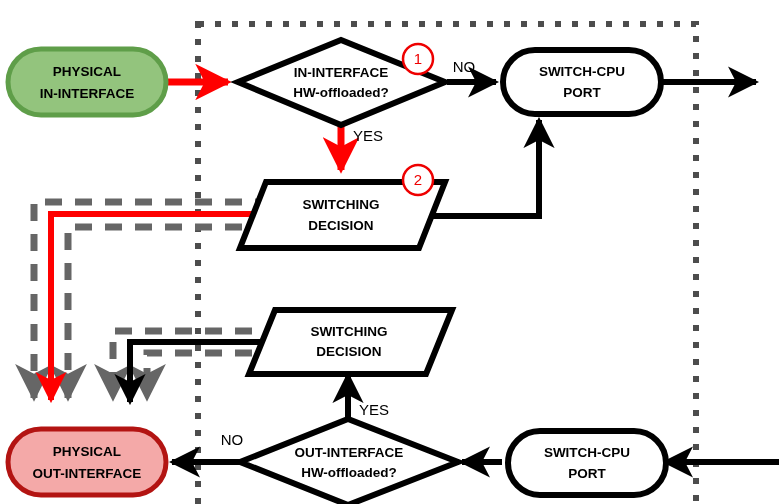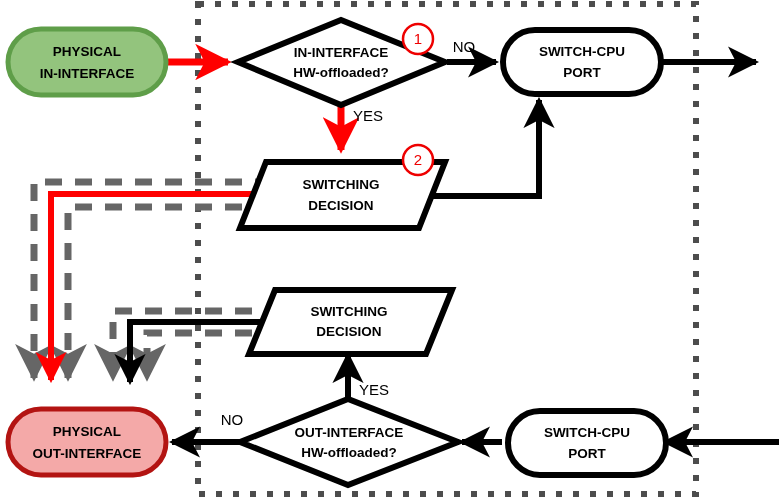--- a/index.html
+++ b/index.html
@@ -1,17 +1,17 @@
 <!DOCTYPE html>
 <html><head>
 <meta charset="utf-8">
 <style>
   html,body{margin:0;padding:0;background:#ffffff;}
   body{width:780px;height:504px;overflow:hidden;font-family:"Liberation Sans",sans-serif;}
-  #canvas{position:relative;width:780px;height:353px;}
+  #canvas{position:relative;width:780px;height:353px;margin-top:20px;}
   svg{display:block;}
   .node-label{font-family:"Liberation Sans",sans-serif;font-weight:bold;font-size:13.5px;fill:#000;text-anchor:middle;dominant-baseline:middle;}
   .edge-label{font-family:"Liberation Sans",sans-serif;font-weight:normal;font-size:15px;fill:#000;text-anchor:middle;dominant-baseline:middle;}
   .badge-label{font-family:"Liberation Sans",sans-serif;font-weight:normal;font-size:15px;fill:#ee0000;text-anchor:middle;dominant-baseline:middle;}
 </style>
 </head>
 <body>
 
 <div id="canvas">
 <svg width="780" height="504" viewBox="0 0 780 504" xmlns="http://www.w3.org/2000/svg">

